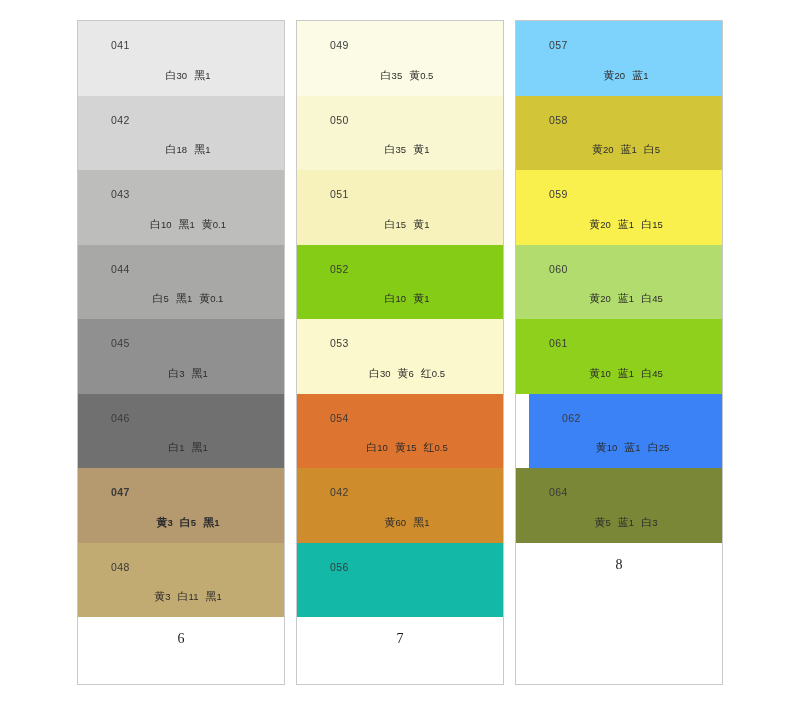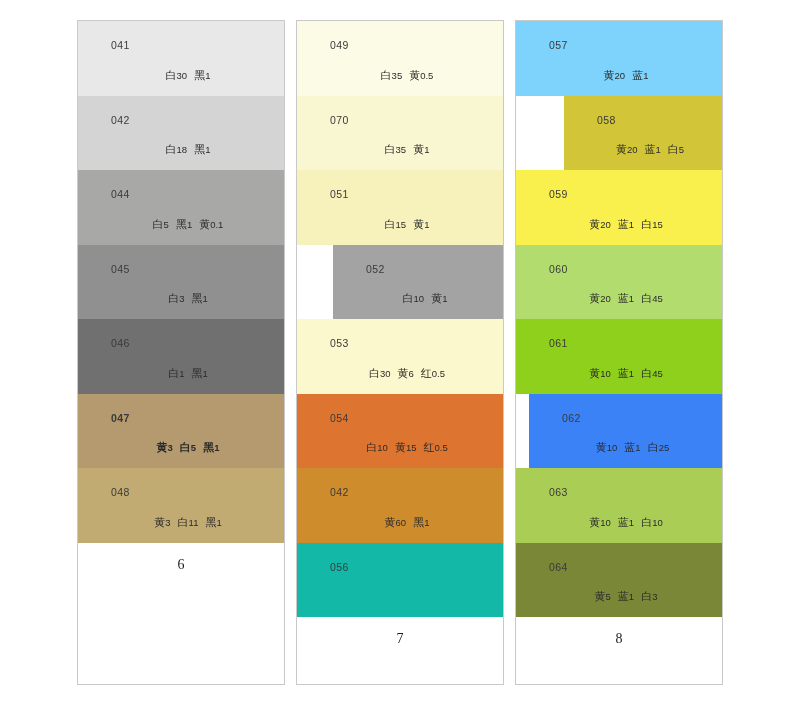--- a/index.html
+++ b/index.html
@@ -111,20 +111,24 @@
   <div class="columns-wrap">
       <div class="swatch-column">
         <div class="swatch-cell" style="background: rgb(232, 232, 232);">
           <div class="swatch-code">041</div>
           <div class="swatch-formula"><span class="tok"><span class="u">白</span><span class="n">30</span></span><span class="tok"><span class="u">黑</span><span class="n">1</span></span></div>
         </div>
         <div class="swatch-cell" style="background: rgb(212, 212, 212);">
           <div class="swatch-code">042</div>
           <div class="swatch-formula"><span class="tok"><span class="u">白</span><span class="n">18</span></span><span class="tok"><span class="u">黑</span><span class="n">1</span></span></div>
         </div>
+        <div class="swatch-cell" style="background: rgb(189, 189, 187);">
+          <div class="swatch-code">043</div>
+          <div class="swatch-formula"><span class="tok"><span class="u">白</span><span class="n">10</span></span><span class="tok"><span class="u">黑</span><span class="n">1</span></span><span class="tok"><span class="u">黄</span><span class="n">0.1</span></span></div>
+        </div>
         <div class="swatch-cell" style="background: rgb(168, 168, 166);">
           <div class="swatch-code">044</div>
           <div class="swatch-formula"><span class="tok"><span class="u">白</span><span class="n">5</span></span><span class="tok"><span class="u">黑</span><span class="n">1</span></span><span class="tok"><span class="u">黄</span><span class="n">0.1</span></span></div>
         </div>
         <div class="swatch-cell" style="background: rgb(144, 144, 144);">
           <div class="swatch-code">045</div>
           <div class="swatch-formula"><span class="tok"><span class="u">白</span><span class="n">3</span></span><span class="tok"><span class="u">黑</span><span class="n">1</span></span></div>
         </div>
         <div class="swatch-cell" style="background: rgb(112, 112, 112);">
           <div class="swatch-code">046</div>
@@ -141,28 +145,28 @@
         <div class="column-footer">
           <span class="column-footer-label">6</span>
         </div>
       </div>
       <div class="swatch-column">
         <div class="swatch-cell" style="background: rgb(252, 252, 230);">
           <div class="swatch-code">049</div>
           <div class="swatch-formula"><span class="tok"><span class="u">白</span><span class="n">35</span></span><span class="tok"><span class="u">黄</span><span class="n">0.5</span></span></div>
         </div>
         <div class="swatch-cell" style="background: rgb(249, 246, 210);">
-          <div class="swatch-code">070</div>
+          <div class="swatch-code">050</div>
           <div class="swatch-formula"><span class="tok"><span class="u">白</span><span class="n">35</span></span><span class="tok"><span class="u">黄</span><span class="n">1</span></span></div>
         </div>
         <div class="swatch-cell" style="background: rgb(247, 242, 187);">
           <div class="swatch-code">051</div>
           <div class="swatch-formula"><span class="tok"><span class="u">白</span><span class="n">15</span></span><span class="tok"><span class="u">黄</span><span class="n">1</span></span></div>
         </div>
-        <div class="swatch-cell" style="background: #a3a3a3; margin-left: 36px;">
+        <div class="swatch-cell" style="background: #84cc16;">
           <div class="swatch-code">052</div>
           <div class="swatch-formula"><span class="tok"><span class="u">白</span><span class="n">10</span></span><span class="tok"><span class="u">黄</span><span class="n">1</span></span></div>
         </div>
         <div class="swatch-cell" style="background: rgb(252, 248, 205);">
           <div class="swatch-code">053</div>
           <div class="swatch-formula"><span class="tok"><span class="u">白</span><span class="n">30</span></span><span class="tok"><span class="u">黄</span><span class="n">6</span></span><span class="tok"><span class="u">红</span><span class="n">0.5</span></span></div>
         </div>
         <div class="swatch-cell" style="background: rgb(221, 116, 48);">
           <div class="swatch-code">054</div>
           <div class="swatch-formula"><span class="tok"><span class="u">白</span><span class="n">10</span></span><span class="tok"><span class="u">黄</span><span class="n">15</span></span><span class="tok"><span class="u">红</span><span class="n">0.5</span></span></div>
@@ -176,44 +180,40 @@
         </div>
         <div class="column-footer">
           <span class="column-footer-label">7</span>
         </div>
       </div>
       <div class="swatch-column">
         <div class="swatch-cell" style="background: #7dd3fc;">
           <div class="swatch-code">057</div>
           <div class="swatch-formula"><span class="tok"><span class="u">黄</span><span class="n">20</span></span><span class="tok"><span class="u">蓝</span><span class="n">1</span></span></div>
         </div>
-        <div class="swatch-cell" style="background: rgb(210, 198, 56); margin-left: 48px;">
+        <div class="swatch-cell" style="background: rgb(210, 198, 56);">
           <div class="swatch-code">058</div>
           <div class="swatch-formula"><span class="tok"><span class="u">黄</span><span class="n">20</span></span><span class="tok"><span class="u">蓝</span><span class="n">1</span></span><span class="tok"><span class="u">白</span><span class="n">5</span></span></div>
         </div>
         <div class="swatch-cell" style="background: rgb(249, 239, 77);">
           <div class="swatch-code">059</div>
           <div class="swatch-formula"><span class="tok"><span class="u">黄</span><span class="n">20</span></span><span class="tok"><span class="u">蓝</span><span class="n">1</span></span><span class="tok"><span class="u">白</span><span class="n">15</span></span></div>
         </div>
         <div class="swatch-cell" style="background: rgb(178, 221, 110);">
           <div class="swatch-code">060</div>
           <div class="swatch-formula"><span class="tok"><span class="u">黄</span><span class="n">20</span></span><span class="tok"><span class="u">蓝</span><span class="n">1</span></span><span class="tok"><span class="u">白</span><span class="n">45</span></span></div>
         </div>
         <div class="swatch-cell" style="background: rgb(142, 208, 28);">
           <div class="swatch-code">061</div>
           <div class="swatch-formula"><span class="tok"><span class="u">黄</span><span class="n">10</span></span><span class="tok"><span class="u">蓝</span><span class="n">1</span></span><span class="tok"><span class="u">白</span><span class="n">45</span></span></div>
         </div>
         <div class="swatch-cell" style="background: #3b82f6; margin-left: 13px;">
           <div class="swatch-code">062</div>
           <div class="swatch-formula"><span class="tok"><span class="u">黄</span><span class="n">10</span></span><span class="tok"><span class="u">蓝</span><span class="n">1</span></span><span class="tok"><span class="u">白</span><span class="n">25</span></span></div>
         </div>
-        <div class="swatch-cell" style="background: rgb(170, 205, 86);">
-          <div class="swatch-code">063</div>
-          <div class="swatch-formula"><span class="tok"><span class="u">黄</span><span class="n">10</span></span><span class="tok"><span class="u">蓝</span><span class="n">1</span></span><span class="tok"><span class="u">白</span><span class="n">10</span></span></div>
-        </div>
         <div class="swatch-cell" style="background: rgb(122, 135, 54);">
           <div class="swatch-code">064</div>
           <div class="swatch-formula"><span class="tok"><span class="u">黄</span><span class="n">5</span></span><span class="tok"><span class="u">蓝</span><span class="n">1</span></span><span class="tok"><span class="u">白</span><span class="n">3</span></span></div>
         </div>
         <div class="column-footer">
           <span class="column-footer-label">8</span>
         </div>
       </div>
     </div>
 </div>

